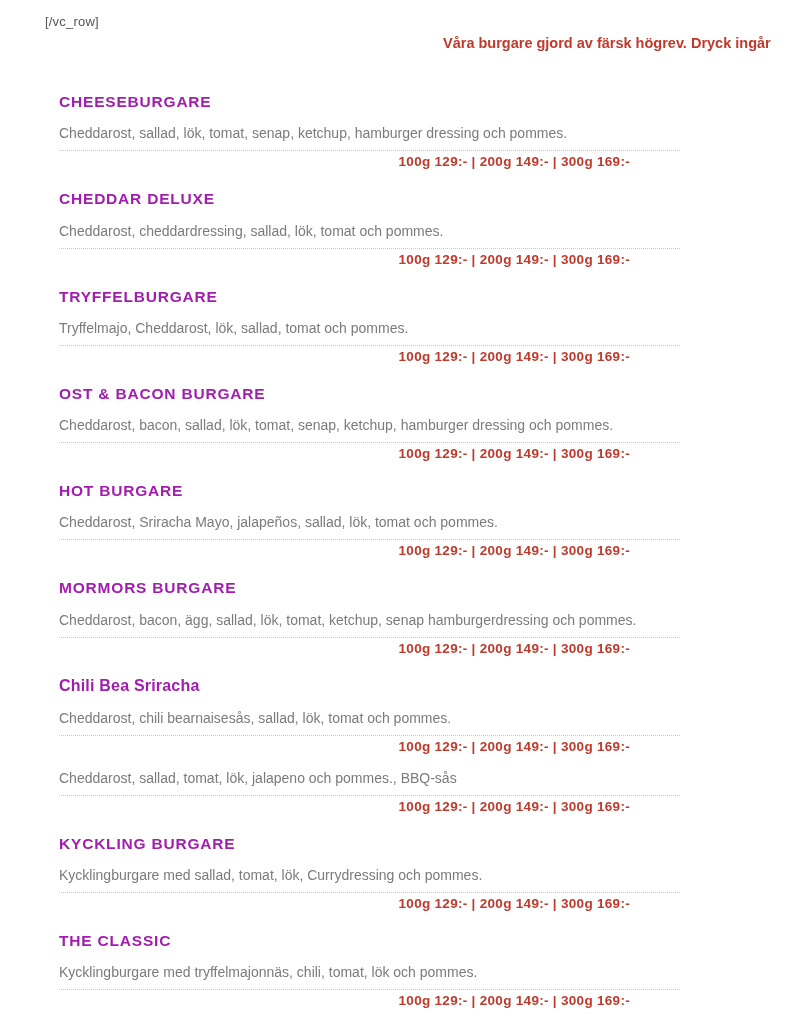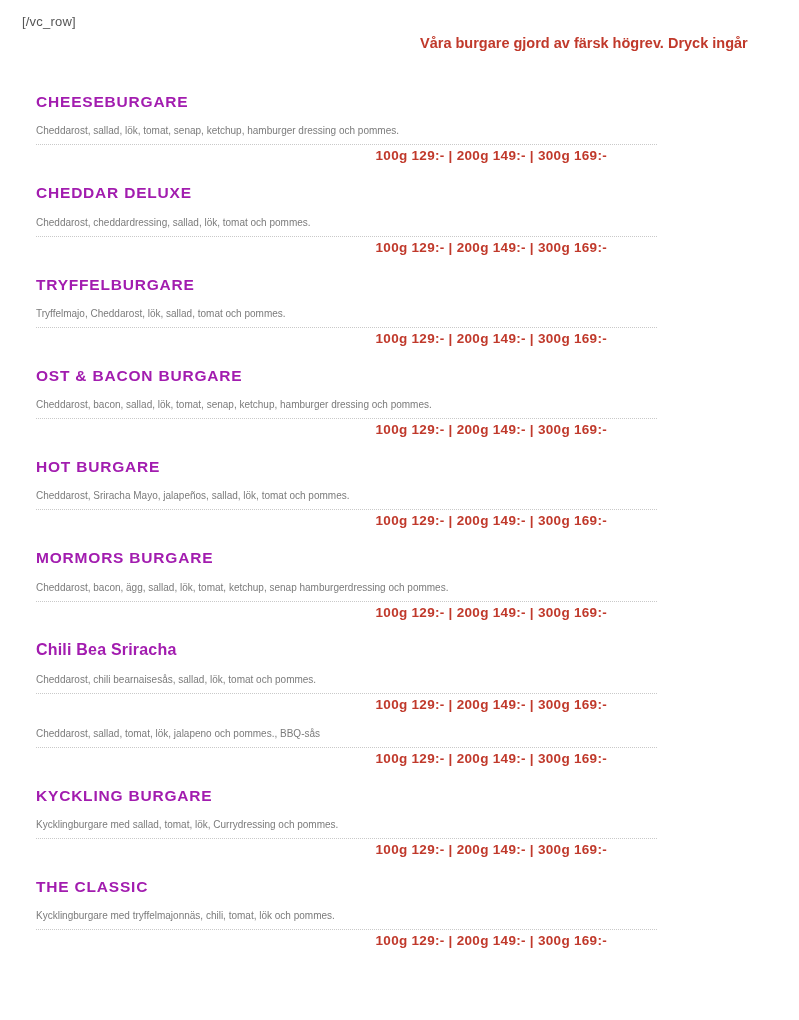--- a/index.html
+++ b/index.html
@@ -13,20 +13,21 @@
     font-family: "Liberation Sans", sans-serif;
     color: #4a4a4a;
     overflow: hidden;
     position: relative;
   }
   .page {
     width: 679px;
     height: 1020px;
     box-sizing: border-box;
     position: relative;
+    margin-left: 23px;
   }
   .shortcode-line {
     position: absolute;
     top: 14px;
     left: 22px;
     font-size: 13px;
     color: #555555;
     font-family: "Liberation Sans", sans-serif;
     letter-spacing: 0.2px;
   }
@@ -62,21 +63,21 @@
     padding-bottom: 2px;
     line-height: 1.5;
     font-family: "Liberation Sans", sans-serif;
   }
   .item-title.mixedcase {
     text-transform: none;
     letter-spacing: 0.2px;
     font-size: 16px;
   }
   .item-desc {
-    font-size: 10px;
+    font-size: 14px;
     color: #7b7b7b;
     line-height: 1.5;
     padding-top: 8px;
     padding-bottom: 6px;
     font-family: "Liberation Sans", sans-serif;
   }
   .price-row {
     position: relative;
     height: 22px;
     border-top: 1px dotted #c9c9c9;

